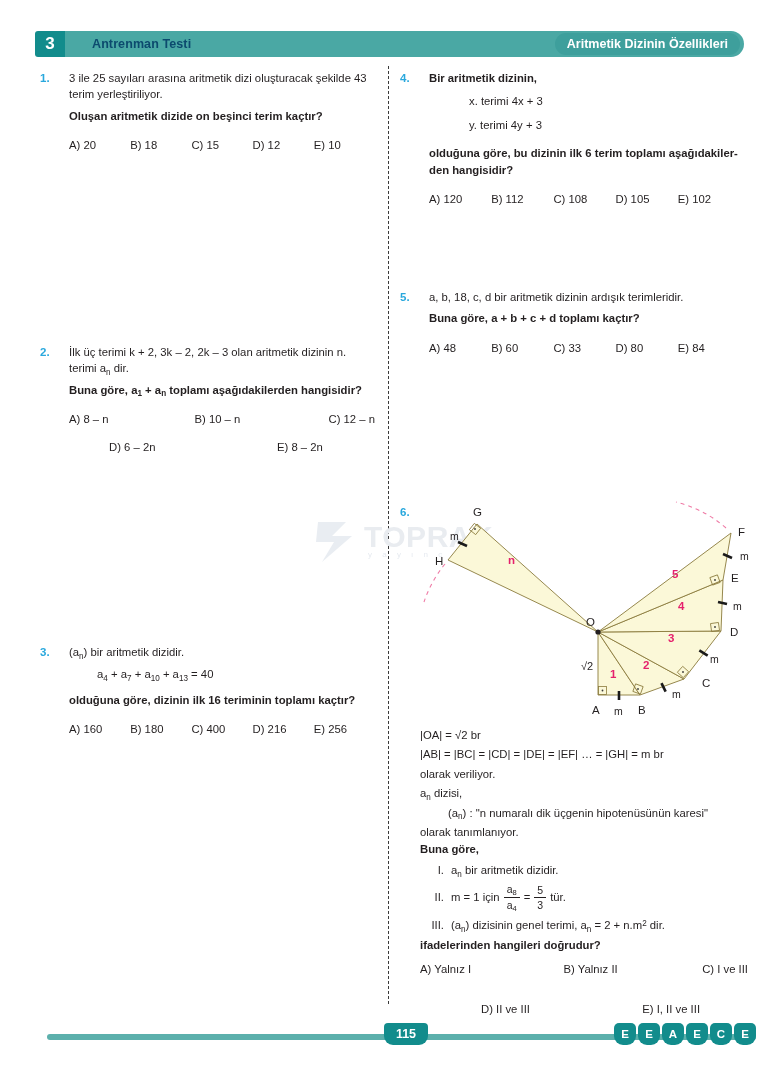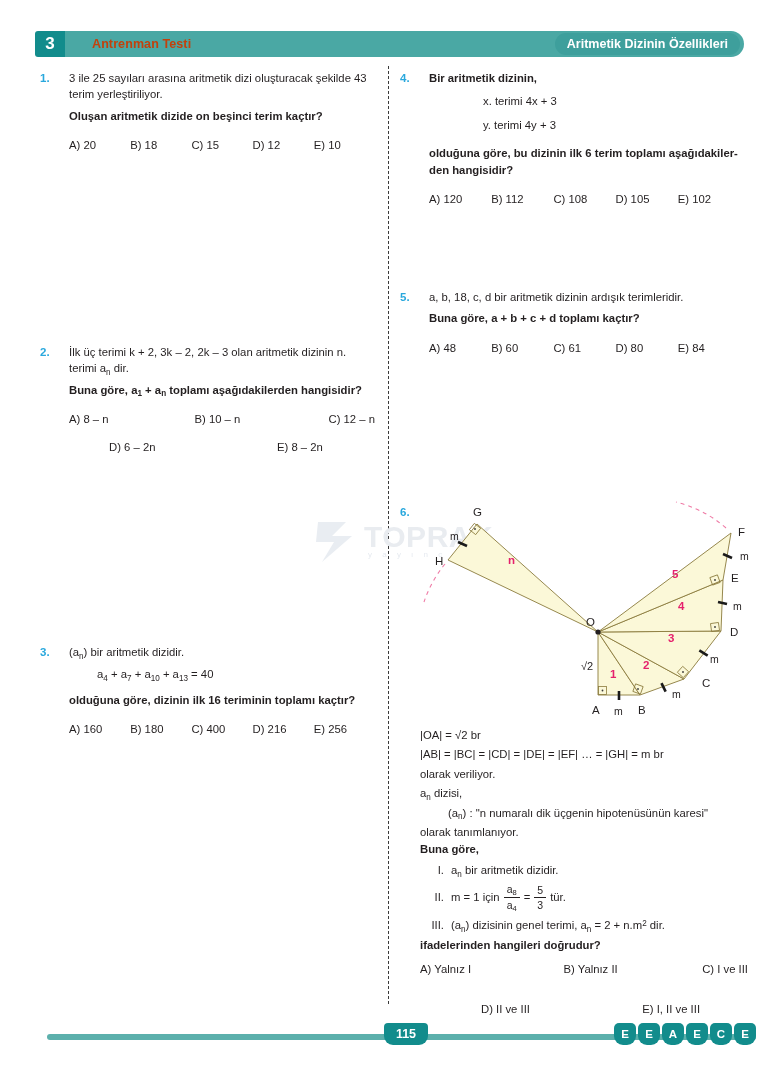--- a/index.html
+++ b/index.html
@@ -46,21 +46,21 @@
     font-weight: bold;
     text-align: center;
     line-height: 26px;
   }
   #header-left-title {
     position: absolute;
     left: 57px;
     top: 0;
     height: 22px;
     line-height: 26px;
-    color: #c2410c;
+    color: #0c4a6e;
     font-size: 12.5px;
     font-weight: bold;
     letter-spacing: 0.1px;
     text-align: right;
   }
   #header-right-pill {
     position: absolute;
     right: 4px;
     top: 2px;
     height: 22px;
@@ -97,21 +97,21 @@
     color: #29a8dd;
     font-weight: bold;
     font-size: 11.5px;
   }
   .q-body {
     margin-left: 29px;
   }
   .q-text { margin: 0 0 0 0; }
   .q-bold { font-weight: bold; margin-top: 5px; }
   .q-indent { margin-left: 28px; margin-top: 6px; }
-  .q-indent2 { margin-left: 54px; margin-top: 7px; }
+  .q-indent2 { margin-left: 40px; margin-top: 7px; }
 
   .opts {
     margin-top: 13px;
     display: flex;
   }
   .opts > div { white-space: nowrap; }
   .opts.five > div { width: 20%; }
   .opts.wide3 { margin-top: 13px; }
   .opts.wide3 > div:nth-child(1) { width: 41%; }
   .opts.wide3 > div:nth-child(2) { width: 41%; }
@@ -355,21 +355,21 @@
 </div>
 
 <div class="question" id="question-5">
   <div class="q-num">5.</div>
   <div class="q-body">
     <div class="q-text">a, b, 18, c, d bir aritmetik dizinin ardışık terimleridir.</div>
     <div class="q-bold">Buna göre, a + b + c + d toplamı kaçtır?</div>
     <div class="opts five">
       <div>A) 48</div>
       <div>B) 60</div>
-      <div>C) 61</div>
+      <div>C) 33</div>
       <div>D) 80</div>
       <div>E) 84</div>
     </div>
   </div>
 </div>
 
 <div id="watermark">
   <svg width="215" height="56" viewBox="0 0 215 56">
     <path d="M6 6 L34 6 L20 20 L40 20 L10 46 L22 26 L4 26 Z" fill="#e9edf2"></path>
   </svg>

